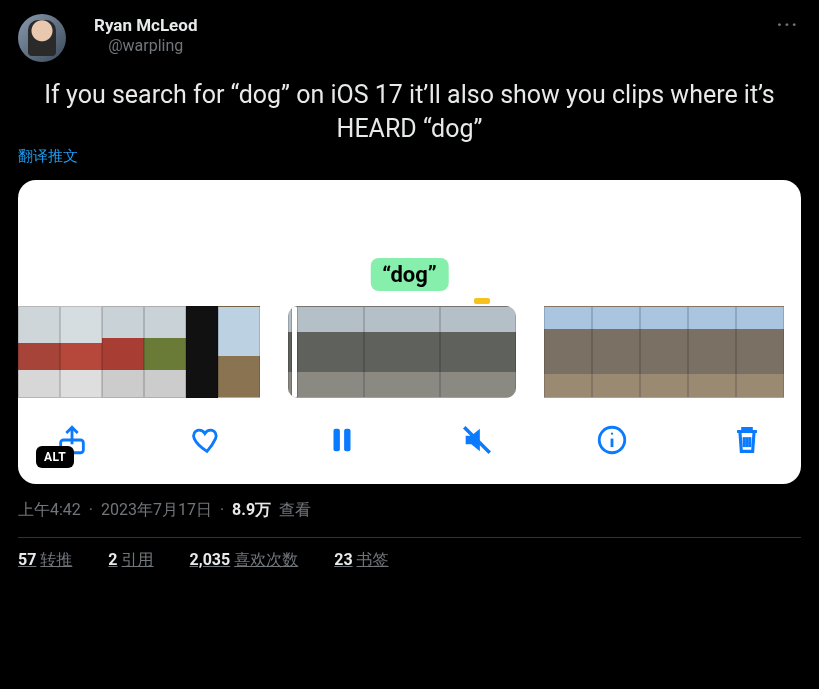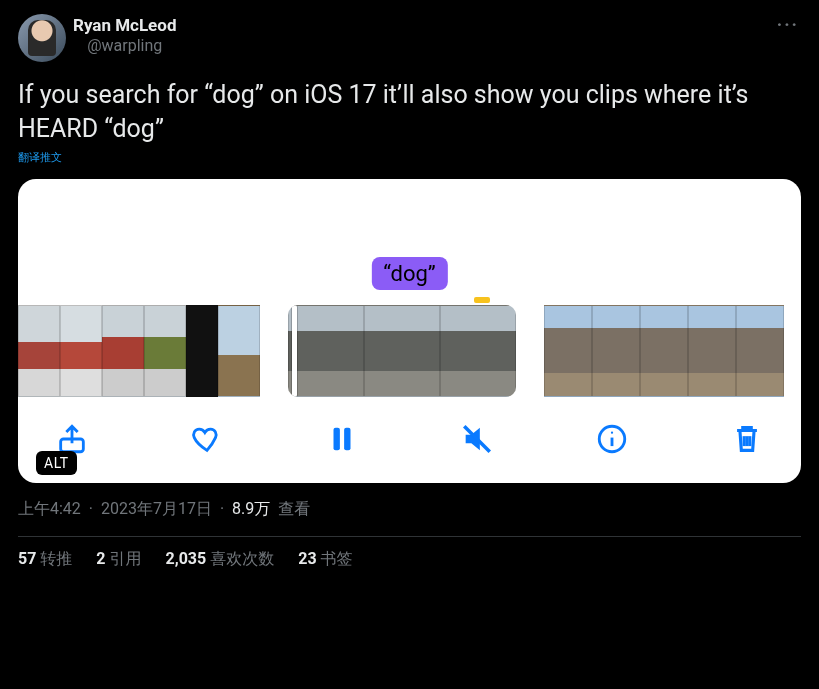--- a/index.html
+++ b/index.html
@@ -11,21 +11,21 @@
     color: #e7e9ea;
     overflow: hidden;
   }
   .tweet {
     padding: 14px 18px 0 18px;
     position: relative;
   }
   .header {
     display: flex;
     align-items: flex-start;
-    gap: 7px;
+    gap: 28px;
   }
   .avatar {
     width: 48px;
     height: 48px;
     border-radius: 50%;
     background: linear-gradient(135deg, #8a9aae 0%, #3a4a5a 100%);
     flex-shrink: 0;
     overflow: hidden;
     position: relative;
   }
@@ -49,24 +49,25 @@
     letter-spacing: 2px;
     font-size: 18px;
     font-weight: bold;
   }
   .body-text {
     margin-top: 16px;
     font-size: 25px;
     line-height: 1.35;
     color:#e7e9ea;
     white-space: pre-wrap;
+    text-align: center;
   }
   .translate-link {
     color:#1d9bf0;
-    font-size:11px;
+    font-size:15px;
     cursor:pointer;
     display:inline-block;
     text-align:center;
   }
   .media-card {
     margin-top: 14px;
     width: 100%;
     background: #fff;
     border-radius: 18px;
     padding: 0;
@@ -75,23 +76,23 @@
   }
   .media-inner {
     padding-top: 80px;
     position: relative;
   }
   .bubble {
     position: absolute;
     left: 50%;
     top: 78px;
     transform: translateX(-50%);
-    background: #8b5cf6;
+    background: #86efac;
     color:#000;
-    font-weight: 400;
+    font-weight: 700;
     font-size: 22px;
     padding: 4px 12px;
     border-radius: 8px;
   }
   .playhead-tick{
     position:absolute;
     left: 456px;
     top: 118px;
     width: 16px;
     height: 6px;
@@ -150,50 +151,51 @@
     cursor:pointer;
   }
   .ctrl svg { width: 34px; height: 34px; stroke:#0a7aff; fill:none; stroke-width:2; }
   .ctrl.pause svg { fill:#0a7aff; stroke:none; }
   .ctrl.mute svg { fill:#0a7aff; stroke:none; }
   .ctrl.trash svg { stroke-width:2.2; }
 
   .alt-badge {
     position:absolute;
     left: 18px;
-    bottom: 8px;
+    bottom: 16px;
     background:#000;
     color:#fff;
-    font-weight:400;
-    font-size:14px;
+    font-weight:700;
+    font-size:12px;
     padding: 4px 8px;
     border-radius: 6px;
     letter-spacing: .5px;
   }
 
   .meta-row {
     margin-top: 16px;
     color:#71767b;
     font-size: 16px;
   }
   .meta-row .sep { margin: 0 4px; }
-  .meta-row .views-num { color:#e7e9ea; font-weight:400; }
+  .meta-row .views-num { color:#e7e9ea; font-weight:700; }
 
   .divider {
     height:1px;
     background:#2f3336;
     margin-top:16px;
   }
 
   .stats-row {
     display:flex;
-    gap: 24px;
+    gap: 36px;
     padding: 12px 0 0 0;
     font-size: 16px;
     color:#71767b;
+    text-decoration:underline;
   }
   .stat .num { color:#e7e9ea; font-weight:700; margin-right:4px; }
 </style>
 </head>
 <body>
 
 <div class="tweet">
 
   <div class="header">
     <div class="avatar"></div>

